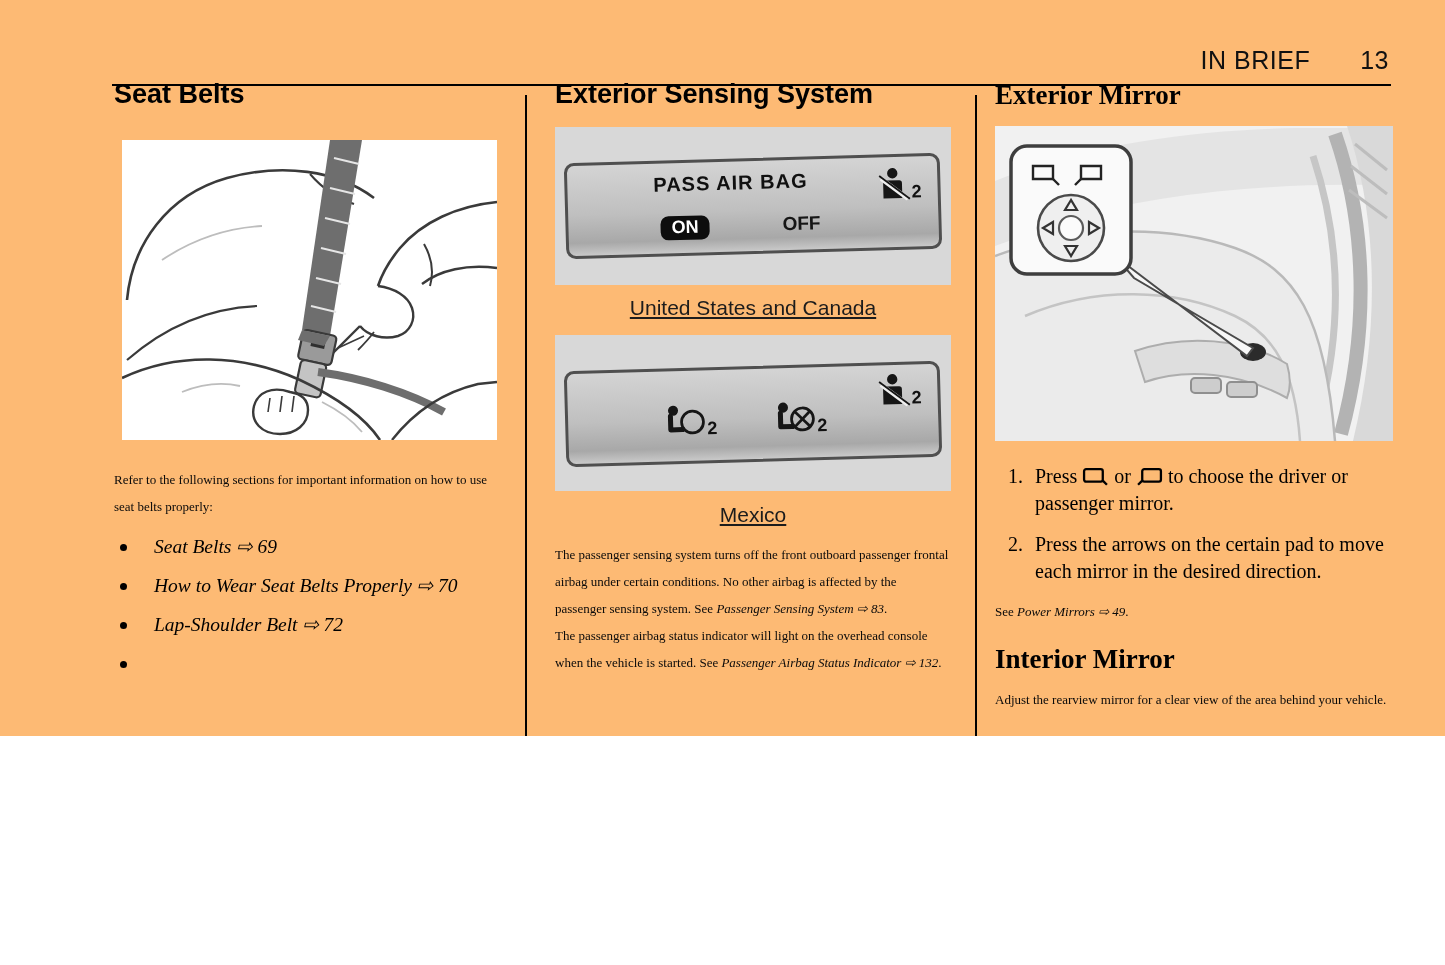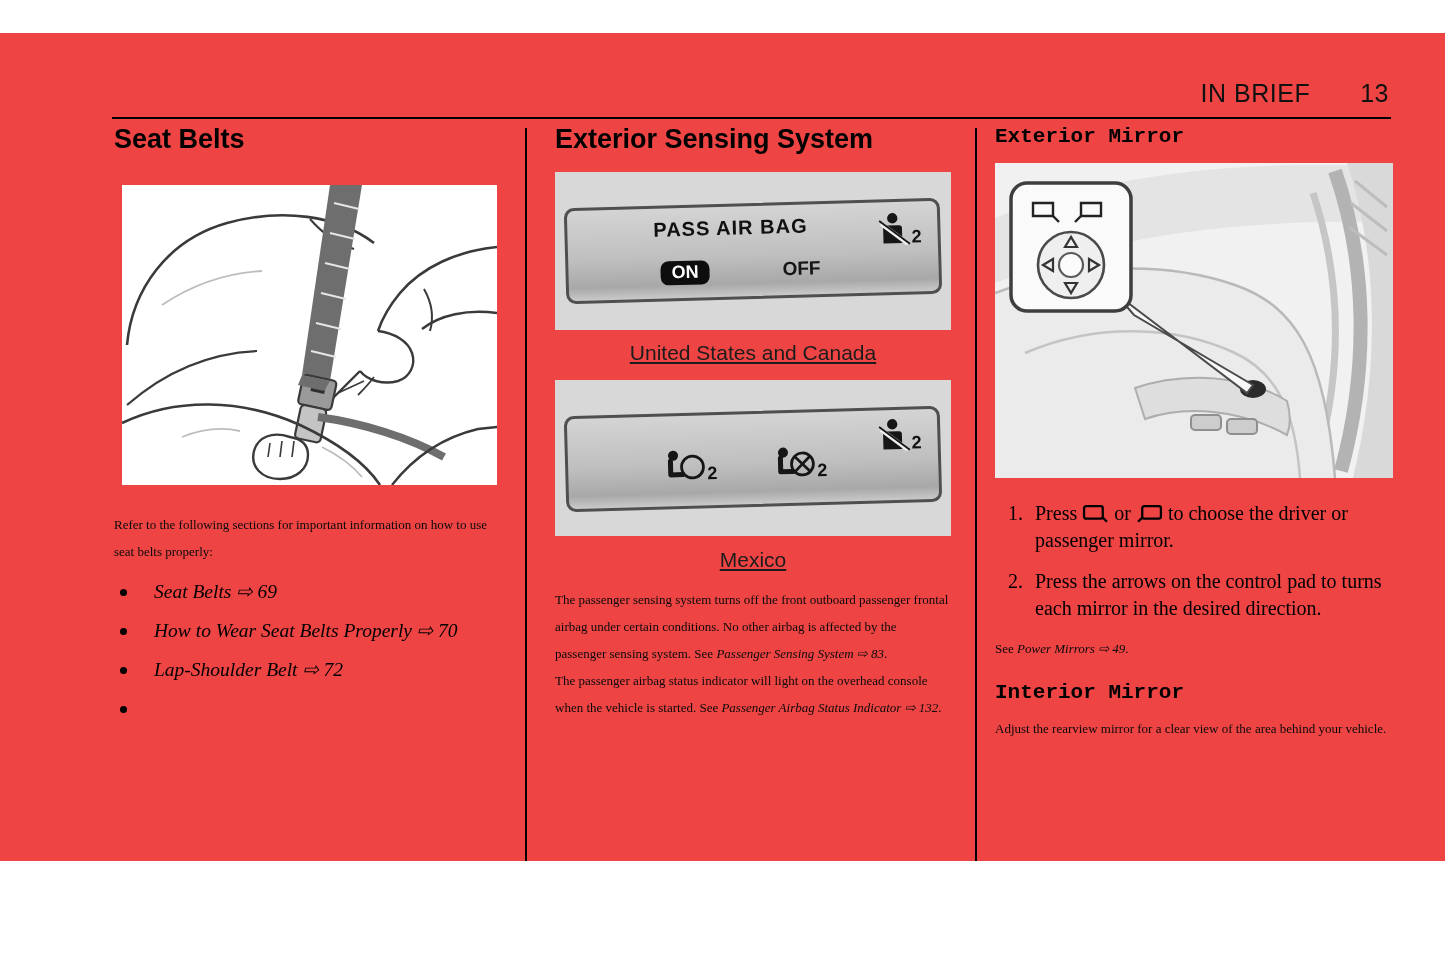--- a/index.html
+++ b/index.html
@@ -1,36 +1,36 @@
 <!DOCTYPE html>
 <html><head>
 <meta charset="utf-8">
 <style>
   * { margin:0; padding:0; box-sizing:border-box; }
   html,body { background:#ffffff; }
   .page {
-    position:relative; width:1445px; height:828px; background:#ef4444;
-    font-family:"Liberation Serif", serif; color:#000; overflow:hidden;margin-top:33px;
+    position:relative; width:1445px; height:736px; background:#fdba74;
+    font-family:"Liberation Serif", serif; color:#000; overflow:hidden;
   }
   
   .running-head {
     position:absolute; top:46px; right:56px;
     font-family:"Liberation Sans", sans-serif; font-size:25px; color:#111;
     display:flex; gap:50px; letter-spacing:0.5px;
   }
   .head-rule { position:absolute; top:84px; left:112px; width:1279px; height:2px; background:#000; }
   
   .vrule { position:absolute; top:95px; height:812px; width:1.5px; background:#000; }
   .vrule1 { left:525px; } .vrule2 { left:975px; }
-  .col { position:absolute; top:92px; }
+  .col { position:absolute; top:80px; }
   .col1 { left:114px; width:388px; }
   .col2 { left:555px; width:396px; }
   .col3 { left:995px; width:398px; }
   h1.title { font-family:"Liberation Sans", sans-serif; font-weight:700; font-size:27px; color:#000; line-height:1.1; }
-  h2.subhead { font-family:Liberation Mono, monospace; font-weight:700; font-size:21px; color:#000; }
+  h2.subhead { font-family:Liberation Serif, serif; font-weight:700; font-size:27px; color:#000; }
   .body { font-size:13px; line-height:27px; color:#0a0a0a; }
   .it { font-style:italic; }
   
   .sb-image { width:375px; height:300px; margin:30px 0 26px 8px; }
   .refs { list-style:none; margin-top:14px; }
   .refs li { display:flex; margin-bottom:13px; }
   .dot { width:7px; height:7px; border-radius:50%; background:#000; margin:10px 27px 0 6px; flex:none; }
   .ref { font-style:italic; font-size:19.5px; line-height:26px; }
   
   .img-box { position:relative; width:396px; background:#d8d8d8; }
@@ -291,21 +291,21 @@
         <span class="inline-icon"><svg viewBox="0 0 26 18">
               <rect x="6" y="2" width="18" height="12" rx="2" fill="none" stroke="#000" stroke-width="2.2"></rect>
               <path d="M6,13 l-4,4" stroke="#000" stroke-width="2.2" fill="none"></path>
             </svg></span>
         <span>to choose the driver or passenger mirror.</span>
       </div>
     </div>
 
     <div class="step">
       <span class="step-num">2.</span>
-      <div class="step-text">Press the arrows on the control pad to turns each mirror in the desired direction.</div>
+      <div class="step-text">Press the arrows on the certain pad to move each mirror in the desired direction.</div>
     </div>
 
     <p class="body see-line">
       <span>See</span>
       <span class="it">Power Mirrors ⇨ 49</span><span>.</span>
     </p>
 
     <h2 class="subhead interior-head">Interior Mirror</h2>
     <p class="body">Adjust the rearview mirror for a clear view of the area behind your vehicle.</p>
   </div>

